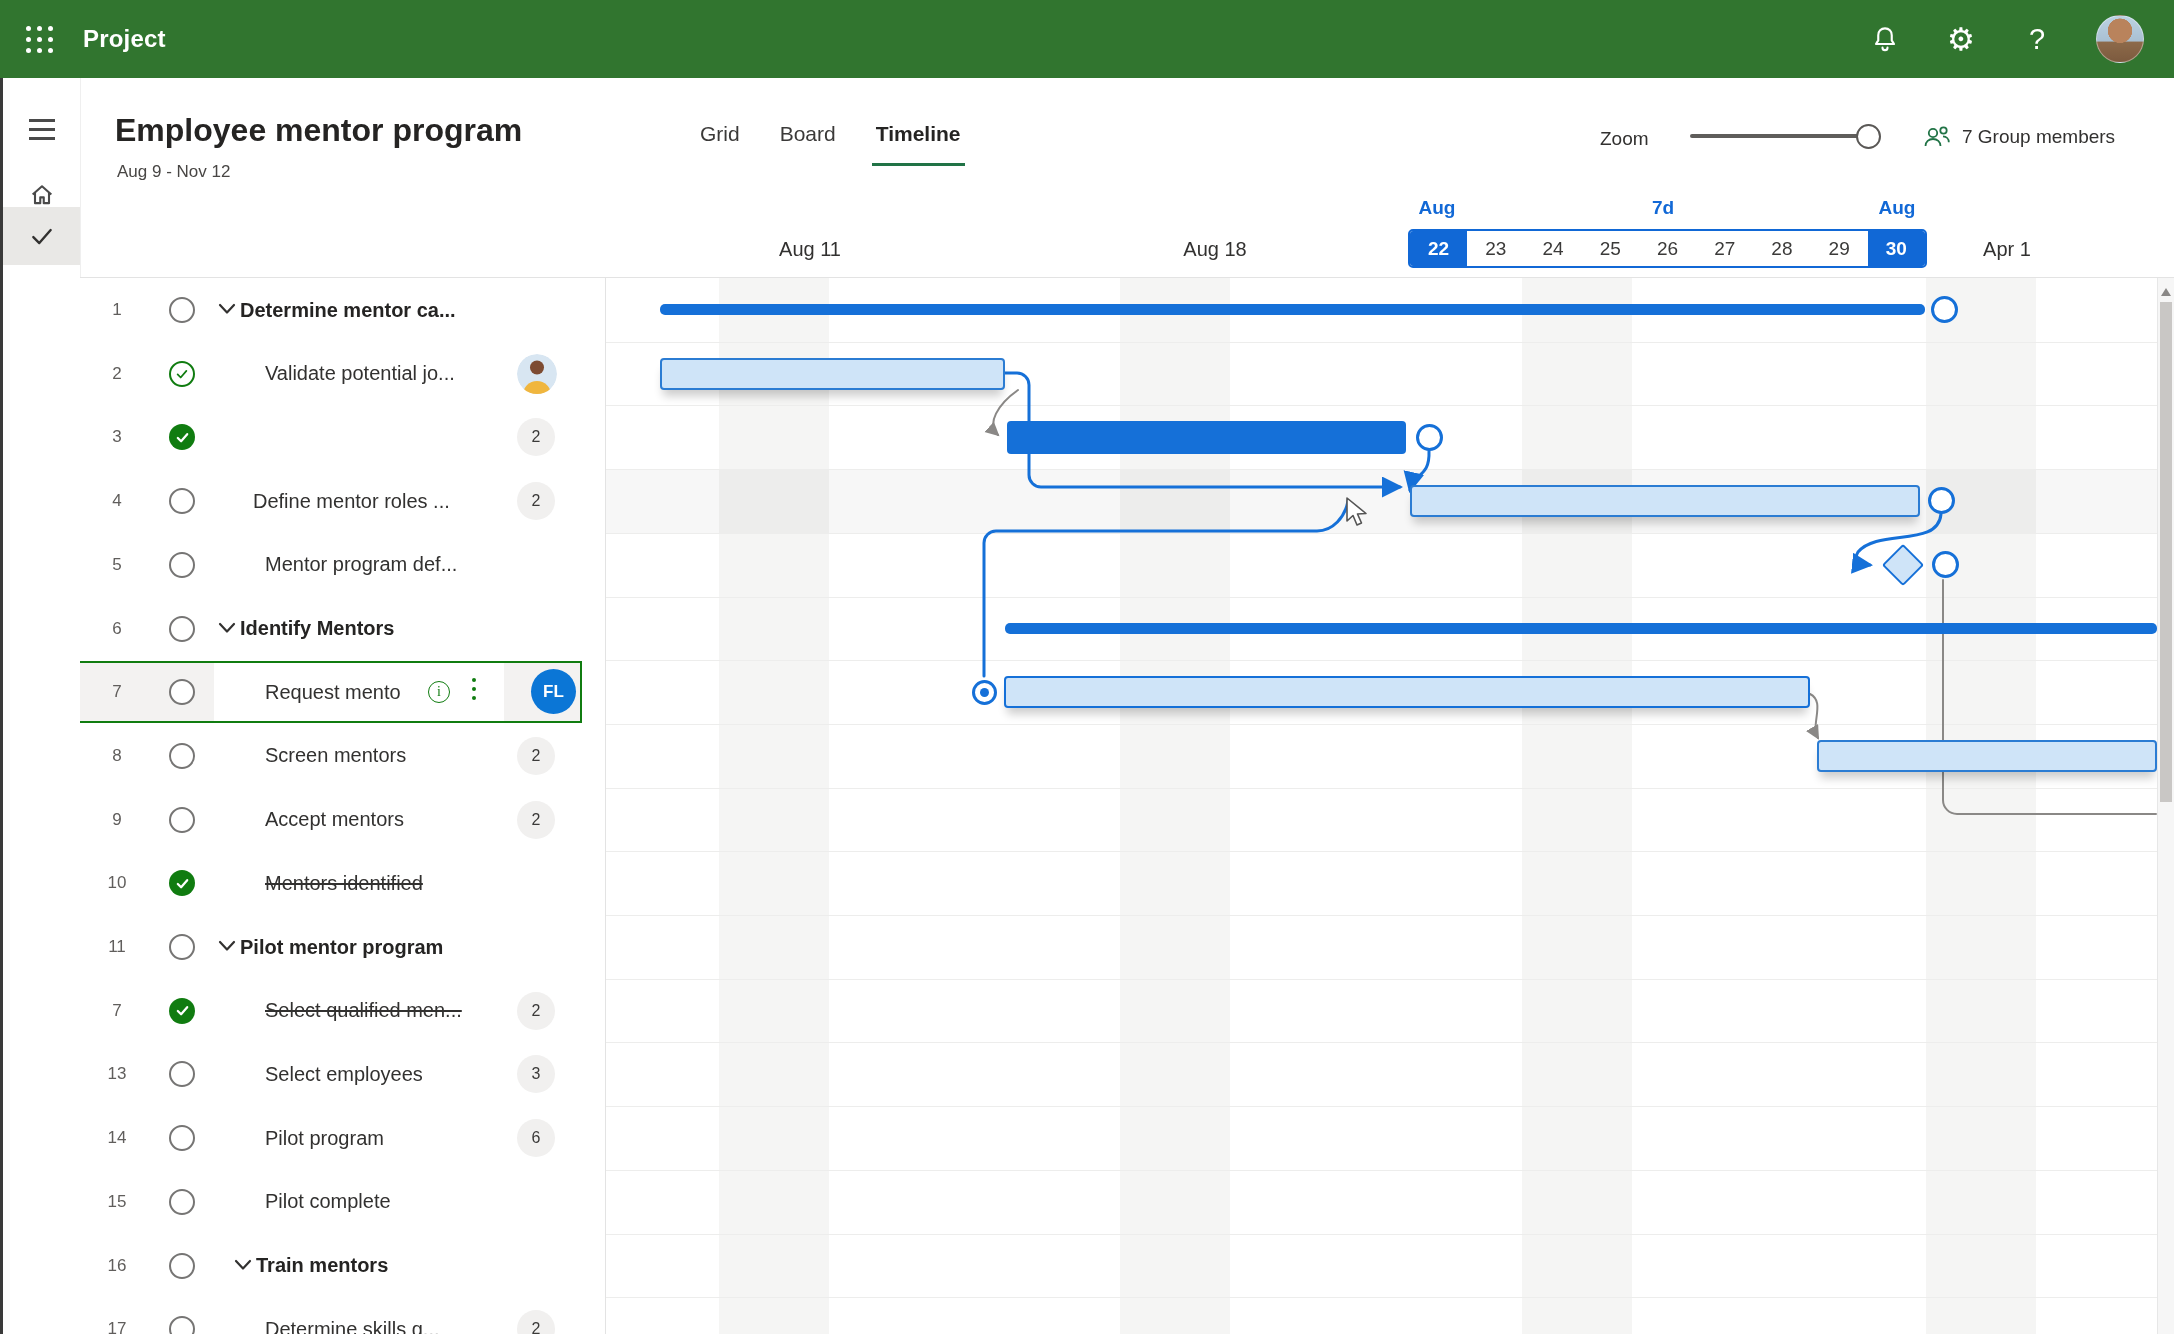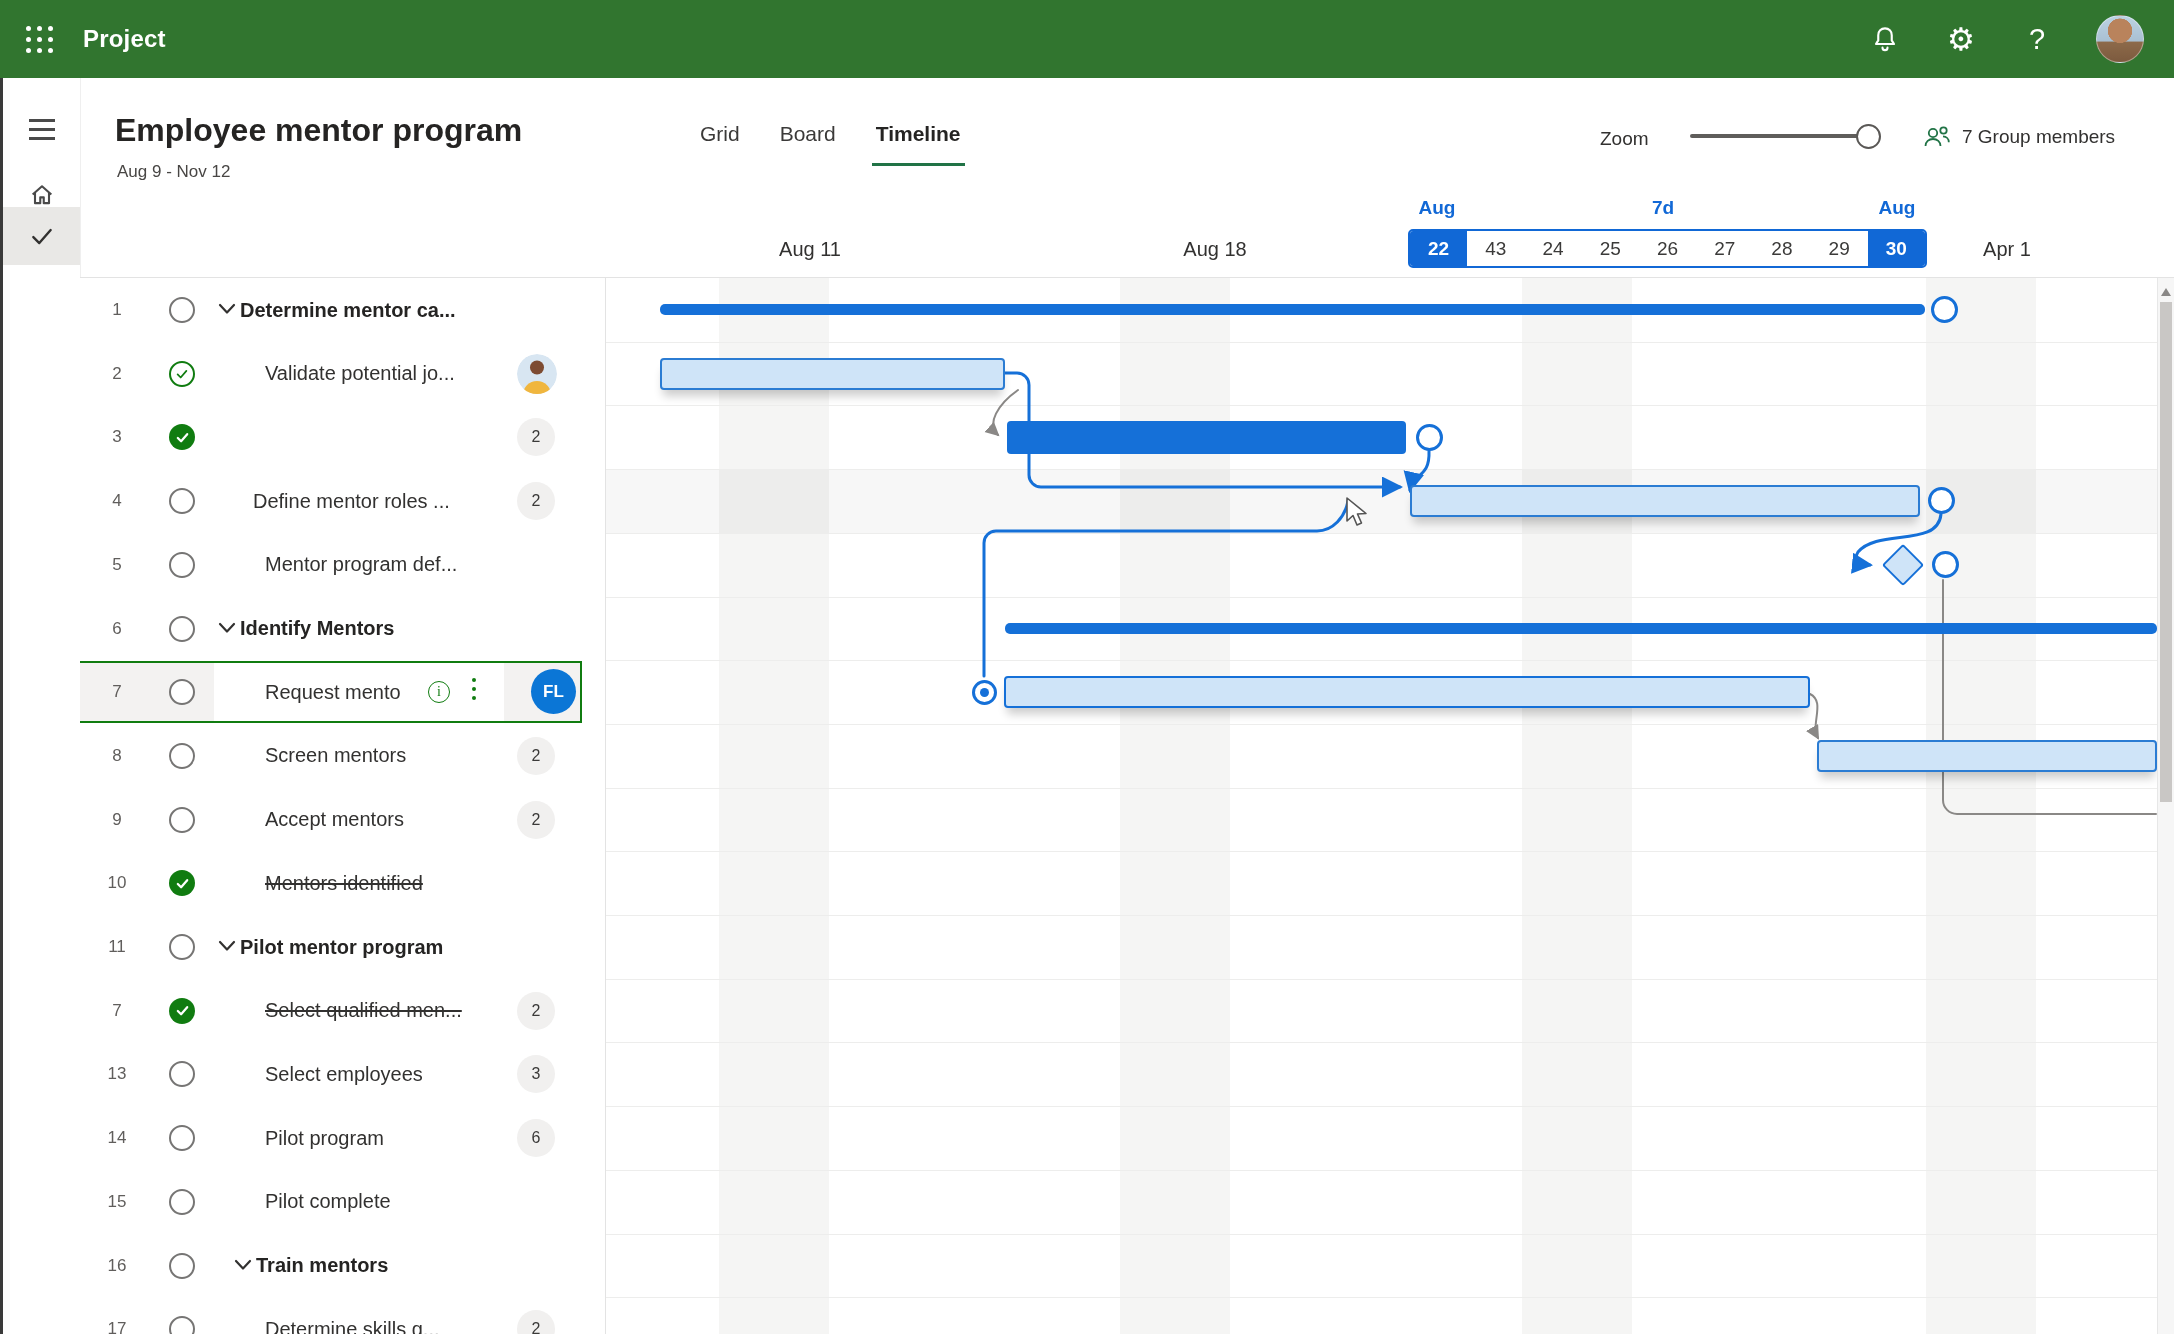--- a/index.html
+++ b/index.html
@@ -169,21 +169,21 @@
   <div id="tl-labels">
       <div class="tl-label" style="left: 810px;">Aug 11</div>
       <div class="tl-label" style="left: 1215px;">Aug 18</div>
       <div class="tl-label" style="left: 2007px;">Apr 1</div>
       <div class="tl-month" style="left: 1437px;">Aug</div>
       <div class="tl-month" style="left: 1663px;">7d</div>
       <div class="tl-month" style="left: 1897px;">Aug</div>
     </div>
   <div class="abs rangebox" id="rangebox">
       <div class="daycell sel">22</div>
-      <div class="daycell">43</div>
+      <div class="daycell">23</div>
       <div class="daycell">24</div>
       <div class="daycell">25</div>
       <div class="daycell">26</div>
       <div class="daycell">27</div>
       <div class="daycell">28</div>
       <div class="daycell">29</div>
       <div class="daycell sel">30</div>
     </div>
   <div class="abs hdr-line"></div>
 

